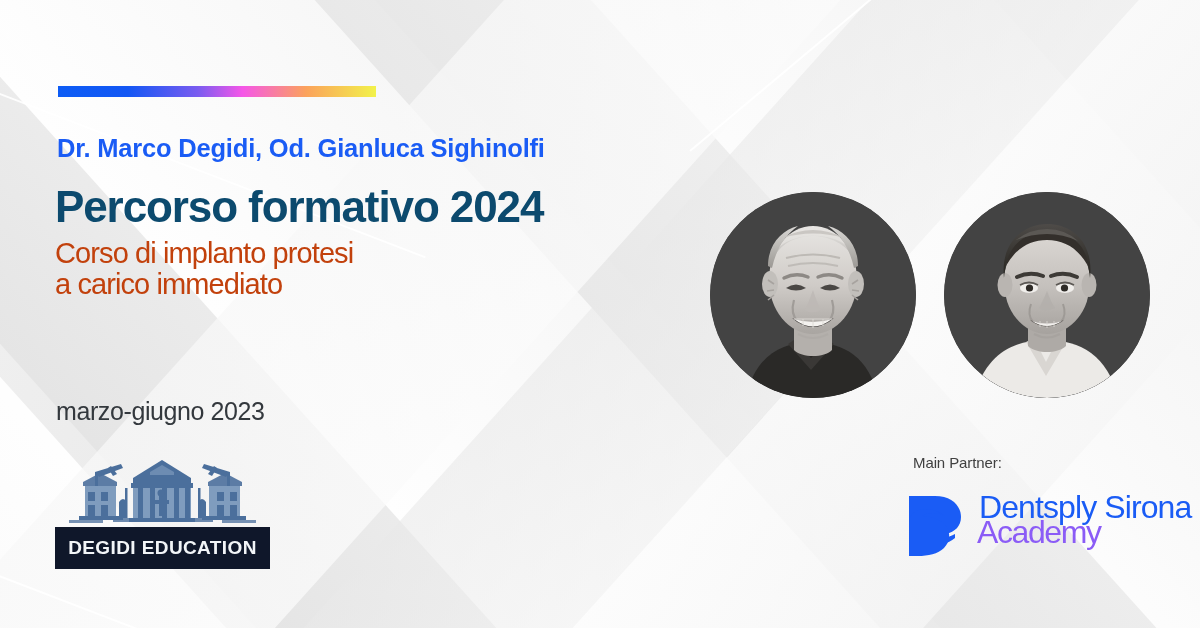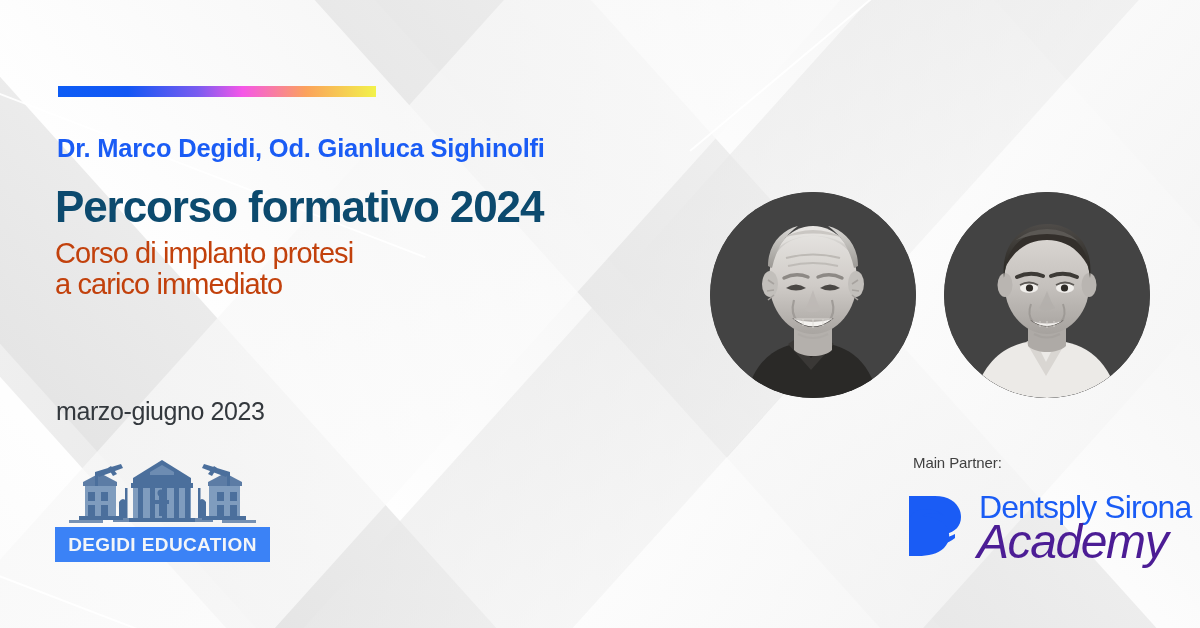--- a/index.html
+++ b/index.html
@@ -94,22 +94,22 @@
   .p1{ left:710px; top:192px; width:206px; height:206px; }
   .p2{ left:944px; top:192px; width:206px; height:206px; }
   .portrait svg{ display:block; width:100%; height:100%; }
 
   
   .degidi-logo{
     position:absolute; left:55px; top:452px; width:215px; height:110px;
   }
   .degidi-art{ position:absolute; left:0; top:0; width:215px; height:78px;}
   .degidi-bar{
-    position:absolute; left:0; top:75px; width:215px; height:35px;
-    background:#3b82f6;
+    position:absolute; left:0; top:75px; width:215px; height:42px;
+    background:#0f172a;
     display:flex; align-items:center; justify-content:center;
   }
   .degidi-bar span{
     color:#f2f5f8; font-size:19px; font-weight:bold; letter-spacing:.4px;
   }
 
   
   .main-partner{
     position:absolute; left:913px; top:454px;
     font-size:15px; font-weight:400; color:#404040; letter-spacing:-.1px;
@@ -117,23 +117,22 @@
   .ds-logo{ position:absolute; left:905px; top:487px; width:248px; height:78px; }
   .ds-mark{ position:absolute; left:0; top:6px; width:62px; height:68px; }
   .ds-text{ position:absolute; left:74px; top:0; width:176px; height:78px; }
   .ds-line1{
     position:absolute; left:0; top:2px;
     font-size:32px; font-weight:400; color:#1a5cf5; letter-spacing:-.9px;
     white-space:nowrap;
   }
   .ds-line2{
     position:absolute; left:-2px; top:27px;
-    font-size:48px; font-weight:400; color:#4c1d95; letter-spacing:-1.4px;
+    font-size:32px; font-weight:400; color:#8b5cf6; letter-spacing:-1.4px;
     white-space:nowrap;
-    font-style:italic;
   }
 </style>
 </head>
 <body>
 
 <div class="bg">
   <div class="bg-base"></div>
   <div class="band b1"></div>
   <div class="band b2"></div>
   <div class="band b3"></div>

